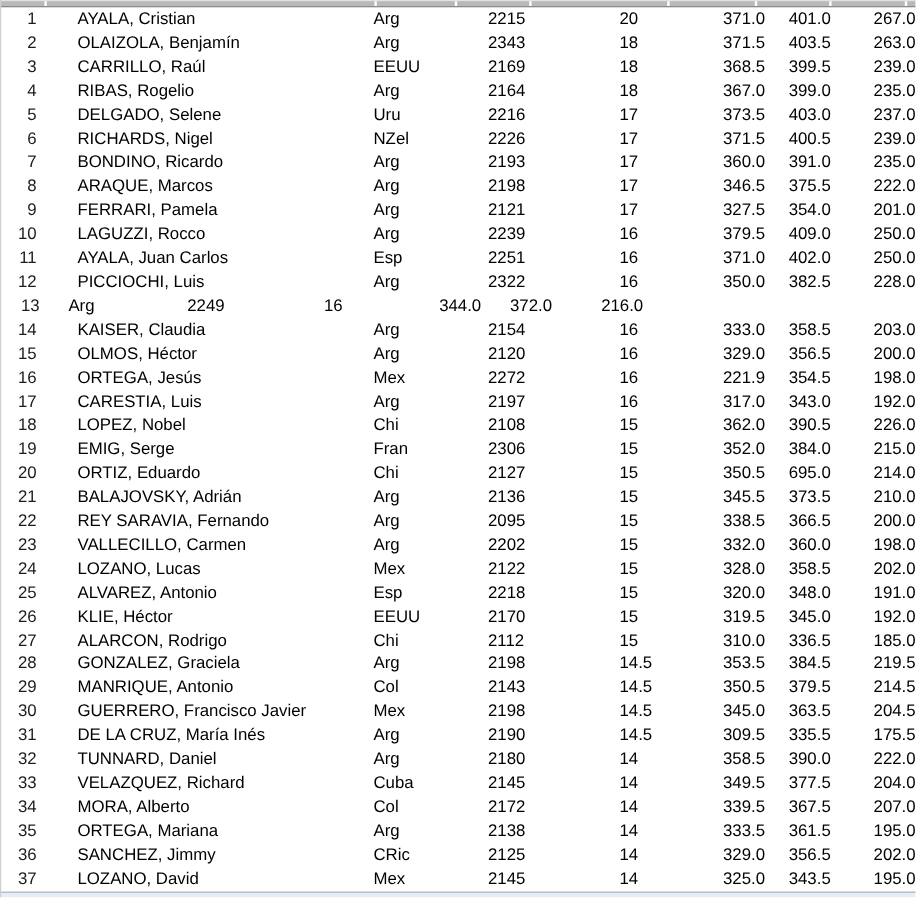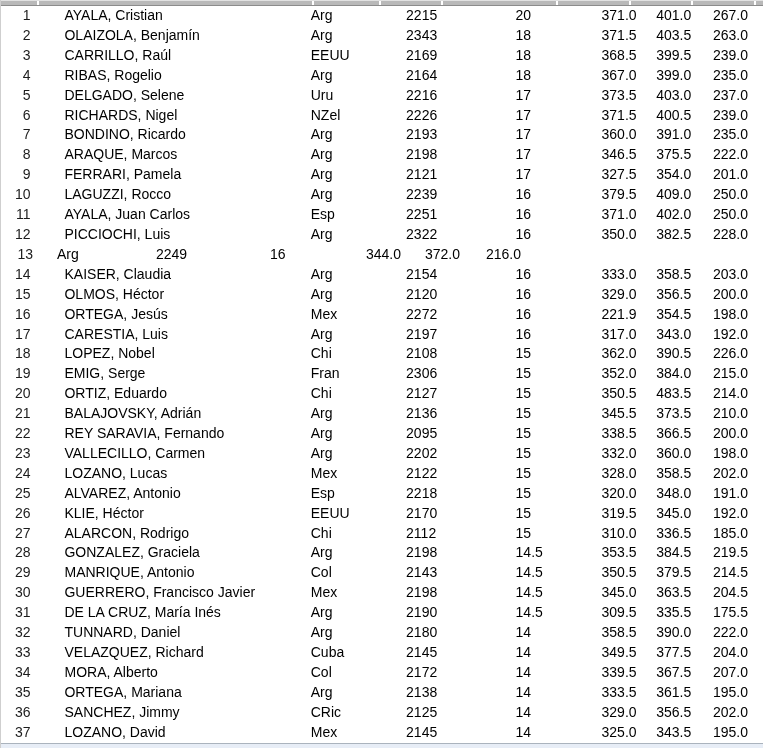--- a/index.html
+++ b/index.html
@@ -32,21 +32,21 @@
     font-size:14px; color:#000; white-space:nowrap;
   }
   .cell { overflow:hidden; }
   .c-rank   { width:38px;  text-align:right; padding-right:5px; color:#1c1c1c; }
   .c-name   { width:275px; padding-left:29px; font-weight:normal; }
   .c-ctry   { width:67px;  padding-left:19px; }
   .c-rating { width:62px;  padding-left:3px;margin-left:48px; }
   .c-pts    { width:115px; padding-left:55px; }
   .c-s1     { width:73px;  text-align:right; padding-right:2px; }
   .c-s2     { width:62px;  text-align:right; padding-right:5px; }
-  .c-s3     { width:71px;  text-align:right; padding-right:15px; }
+  .c-s3     { width:71px;  text-align:right; }
 
   
   #bottom-strip {
     position:absolute; left:0; bottom:0; width:763px; height:5px;
     background:#e7edf6; border-top:1px solid #aab3bd;
   }
 </style>
 </head>
 <body>
 
@@ -272,21 +272,21 @@
       <div class="cell c-s3">215.0</div>
     </div>
 
     <div class="row">
       <div class="cell c-rank">20</div>
       <div class="cell c-name">ORTIZ, Eduardo</div>
       <div class="cell c-ctry">Chi</div>
       <div class="cell c-rating">2127</div>
       <div class="cell c-pts">15</div>
       <div class="cell c-s1">350.5</div>
-      <div class="cell c-s2">483.5</div>
+      <div class="cell c-s2">695.0</div>
       <div class="cell c-s3">214.0</div>
     </div>
 
     <div class="row">
       <div class="cell c-rank">21</div>
       <div class="cell c-name">BALAJOVSKY, Adrián</div>
       <div class="cell c-ctry">Arg</div>
       <div class="cell c-rating">2136</div>
       <div class="cell c-pts">15</div>
       <div class="cell c-s1">345.5</div>

